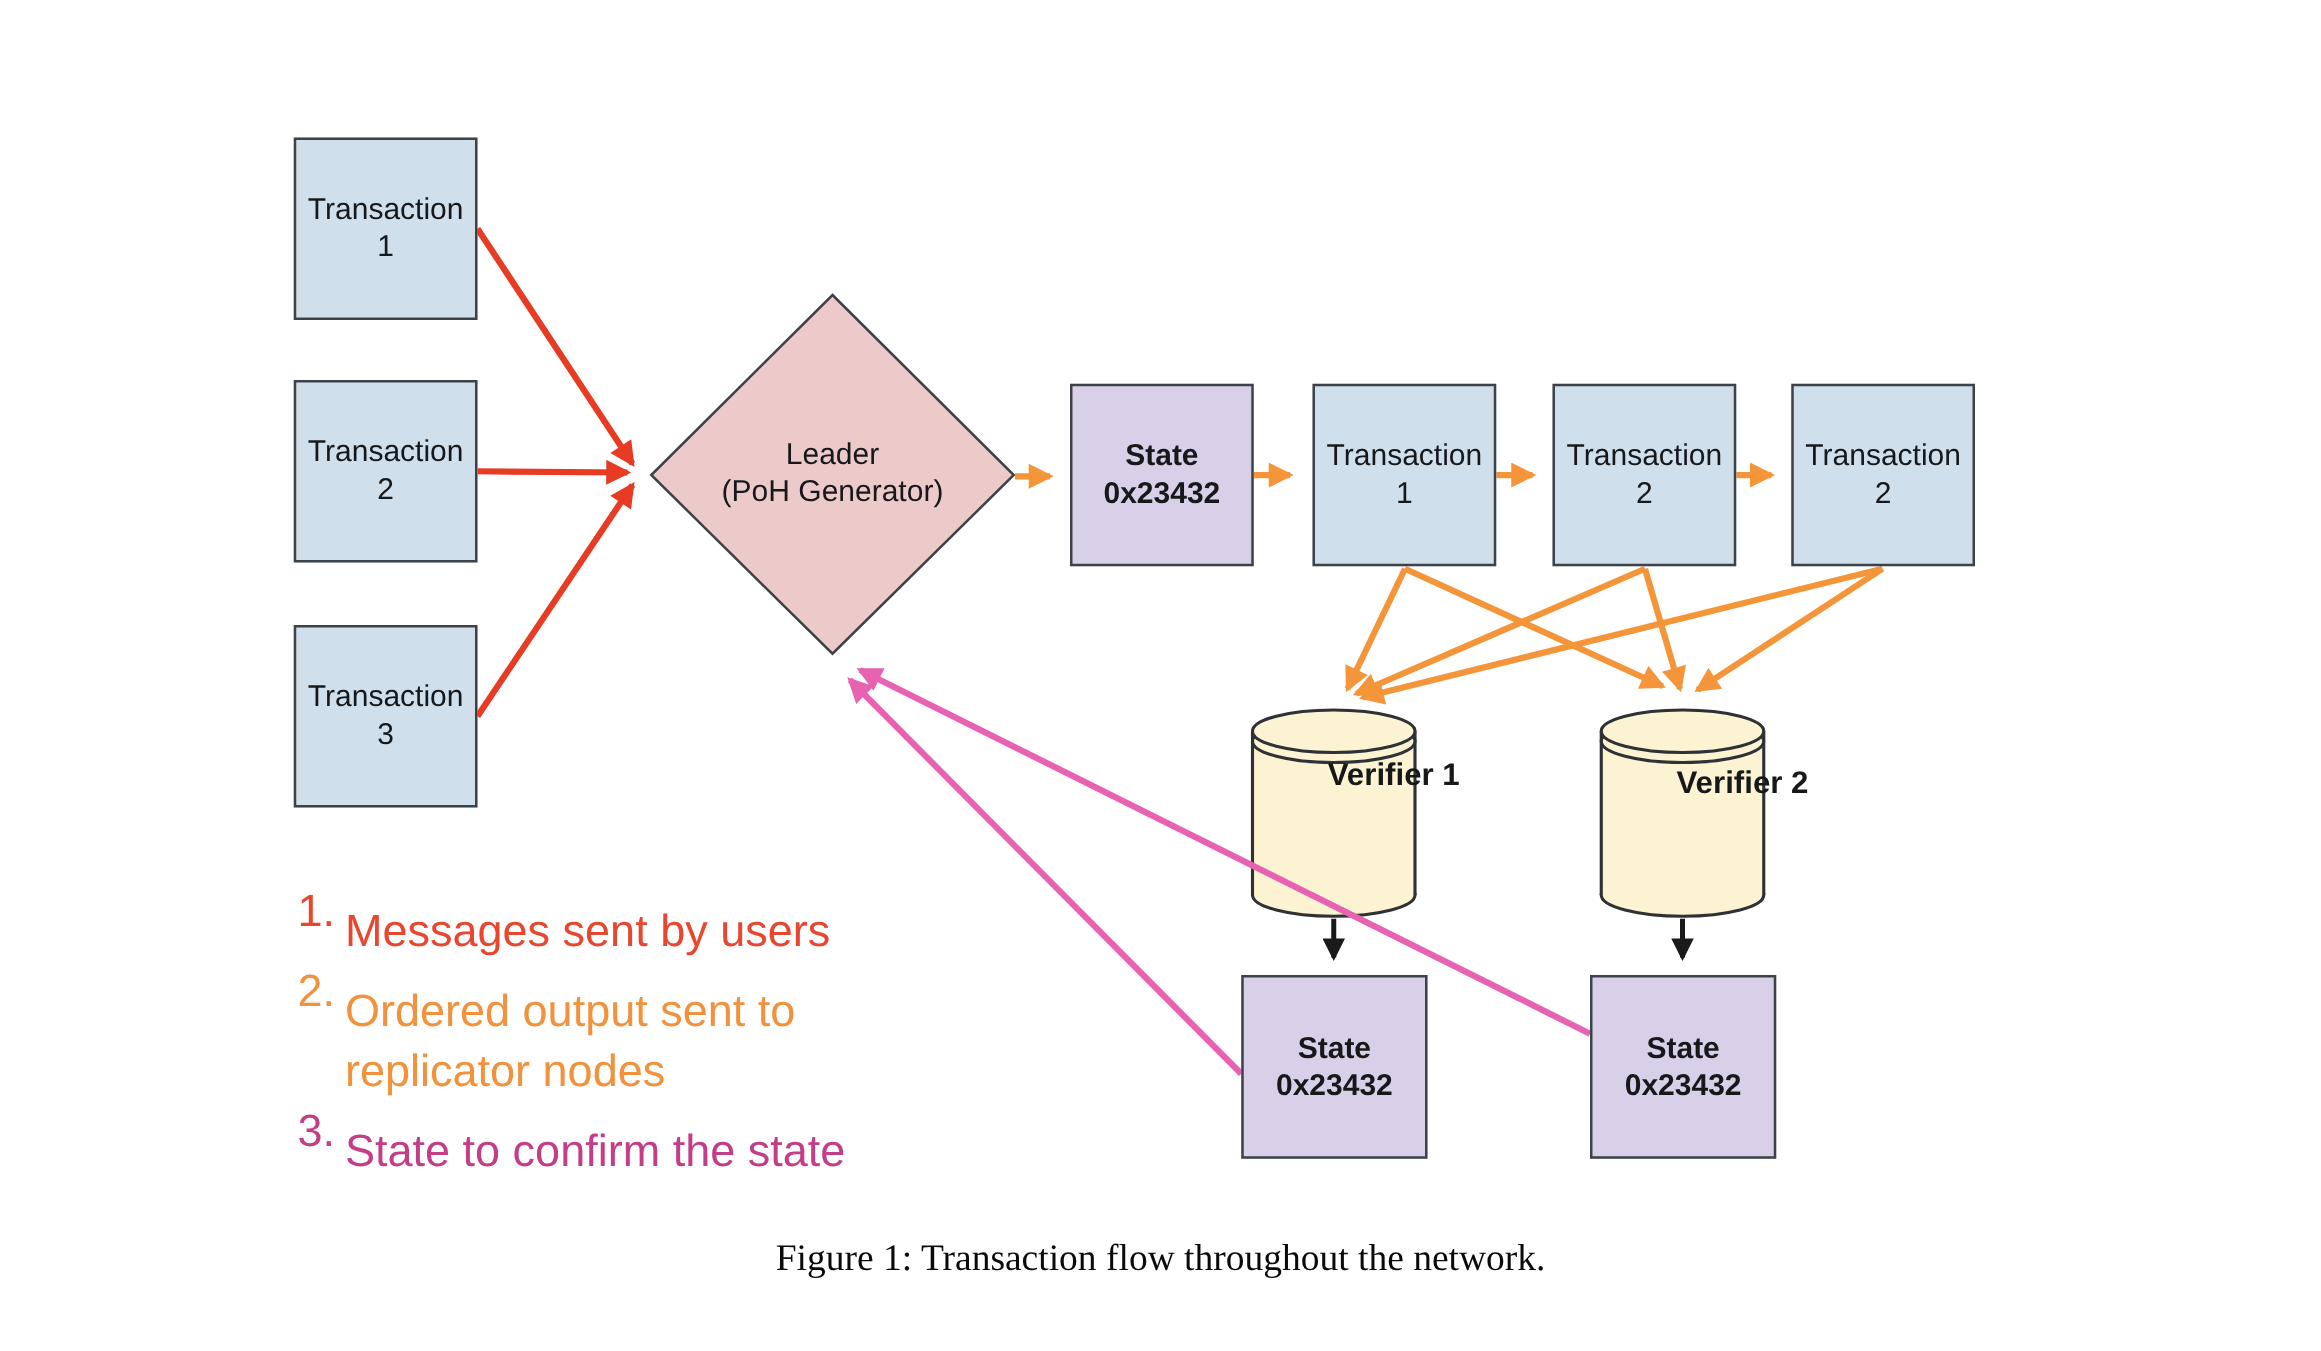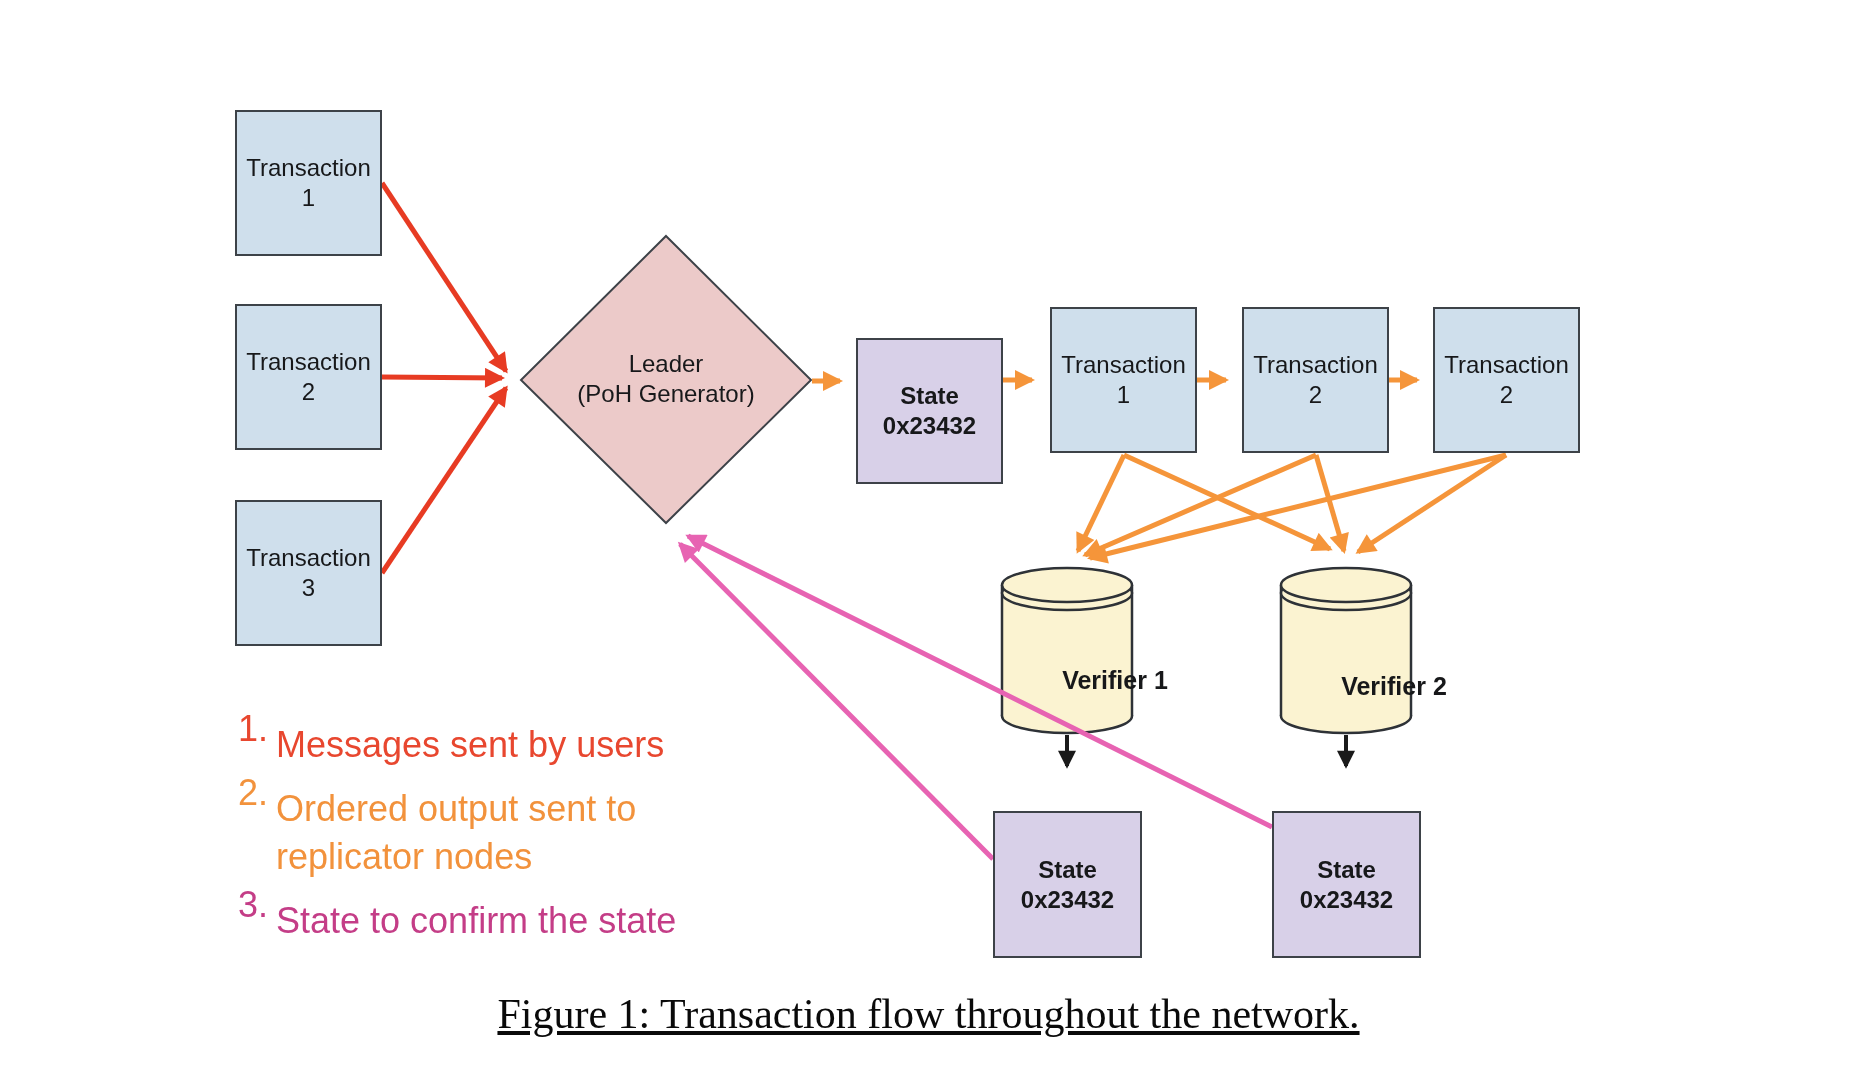--- a/index.html
+++ b/index.html
@@ -28,27 +28,27 @@
   
   .node{
     position:absolute;z-index:2;
     display:flex;align-items:center;justify-content:center;
     text-align:center;color:var(--c-text);
     font-size:24px;line-height:30px;
     border:2px solid var(--c-border);
     box-sizing:border-box;
   }
   .node.blue  {background:var(--c-blue);  width:147px;height:146px;}
-  .node.purple{background:var(--c-purple);width:147px;height:146px;font-weight:bold;margin-top:31px;}
+  .node.purple{background:var(--c-purple);width:147px;height:146px;font-weight:bold;}
   .node-label{white-space:pre-line;}
 
   
   .float-label{
     position:absolute;z-index:3;
-    display:flex;align-items:flex-end;justify-content:center;
+    display:flex;align-items:flex-start;justify-content:center;
     text-align:center;color:var(--c-text);
     font-size:24px;line-height:30px;
   }
   .float-label.bold{font-weight:bold;font-size:25px;margin-left:48px;}
 
   
   .shape-diamond{fill:var(--c-pinkbx);stroke:var(--c-border);stroke-width:2;}
   .cyl-fill {fill:var(--c-yellow);}
   .cyl-edge {fill:var(--c-yellow);stroke:#2e3237;stroke-width:2.5;}
   .cyl-side {stroke:#2e3237;stroke-width:2.5;}
@@ -65,21 +65,21 @@
   }
   .legend-item{display:flex;}
   .legend-num{width:38px;flex:0 0 38px;}
   .legend-text{white-space:pre-line;margin-top:16px;}
 
   
   .caption{
     position:absolute;left:0;right:0;top:990px;z-index:2;
     text-align:center;
     font-family:"Liberation Serif","DejaVu Serif",serif;
-    font-size:42px;color:#0a0a0a;text-decoration:underline;
+    font-size:30px;color:#0a0a0a;
   }
 </style>
 </head>
 <body>
 
 <div class="stage">
 
   <svg class="layer" viewBox="0 0 1857 1081">
     <defs>
       <marker id="mh-red" viewBox="0 0 10 10" refX="8.5" refY="5" markerWidth="4.4" markerHeight="4" orient="auto">

